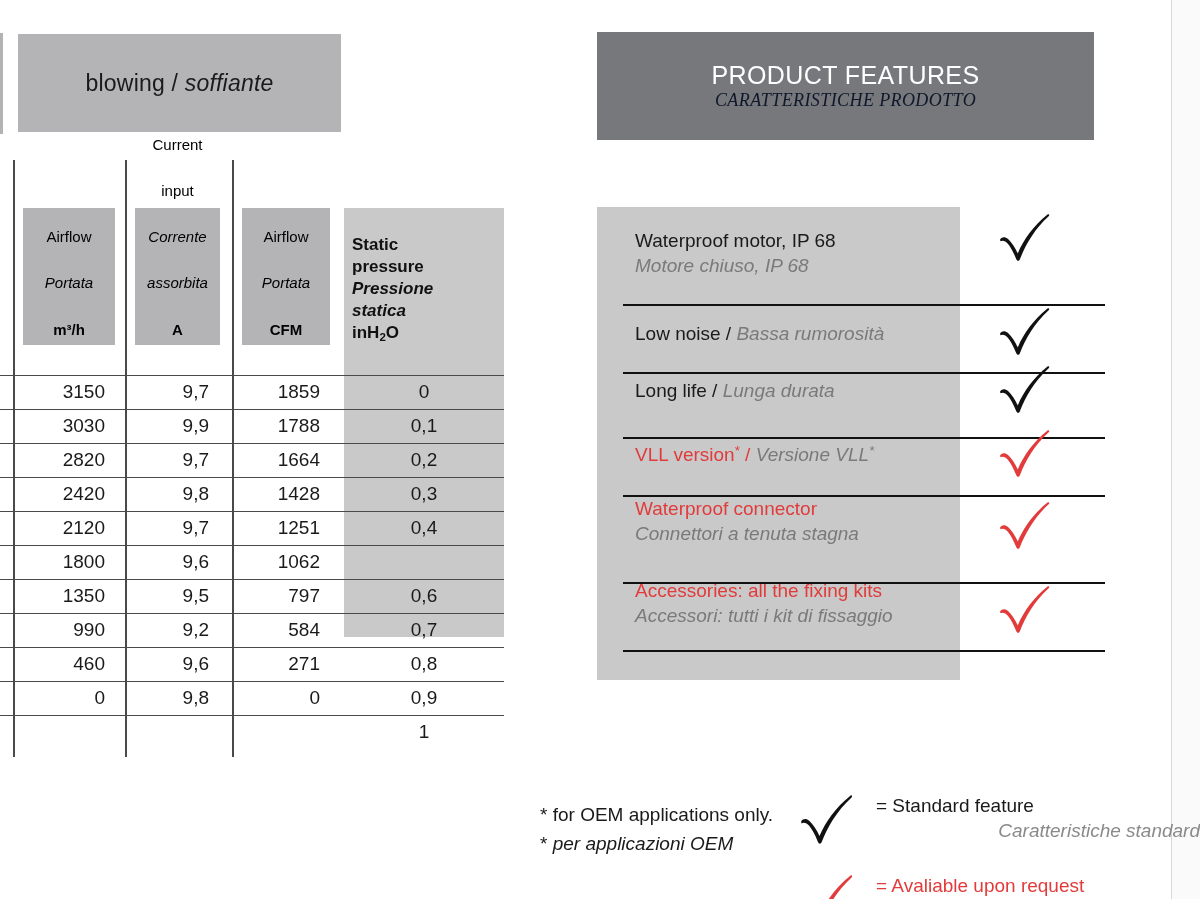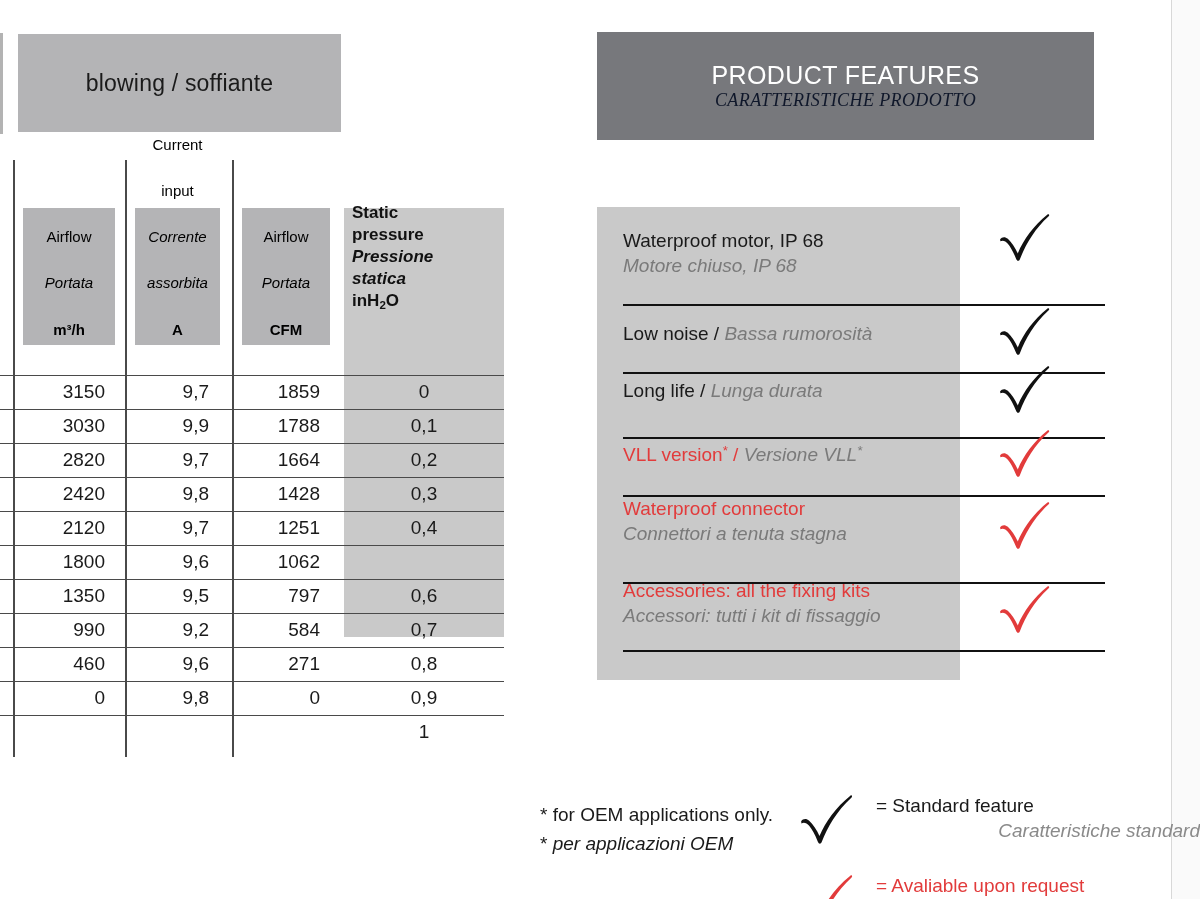--- a/index.html
+++ b/index.html
@@ -17,21 +17,21 @@
   .page-edge-fill{position:absolute;left:1172px;top:0;width:28px;height:899px;background:#fafafa;}
   .left-stub{position:absolute;left:0px;top:33px;width:3px;height:101px;background:#b3b3b3;}
 
   
   .blowing-box{
     position:absolute;left:18px;top:34px;width:323px;height:98px;
     background:#b4b4b6;
     display:flex;align-items:center;justify-content:center;
   }
   .blowing-text{font-size:23px;color:#1a1a1a;letter-spacing:0.2px;white-space:nowrap;}
-  .blowing-text .it{}
+  .blowing-text .it{font-style:italic;}
 
   
   .table-wrap{position:absolute;left:0;top:160px;width:520px;height:600px;}
 
   .vline{position:absolute;width:2px;background:#4a4a4a;top:0;height:597px;}
   .v1{left:13px;} .v2{left:125px;} .v3{left:232px;}
 
   .grey-col{position:absolute;left:344px;top:48px;width:160px;background:#c9c9c9;}
 
   .hdr-block{
@@ -41,21 +41,21 @@
   }
   .hdr-block .l{font-size:15px;line-height:1.22;color:#000000;text-align:center;white-space:nowrap;margin-top:28px;}
   .hdr-block .l.it{font-style:italic;text-align:center;}
   .hdr-block .l.bd{font-weight:bold;}
 
   .hdr-h1{left:23px;top:48px;width:92px;height:137px;}
   .hdr-h2{left:135px;top:48px;width:85px;height:137px;}
   .hdr-h3{left:242px;top:48px;width:88px;height:137px;}
 
   .hdr-static{
-    position:absolute;left:352px;top:32px;width:152px;height:137px;
+    position:absolute;left:352px;top:64px;width:152px;height:137px;
     display:flex;flex-direction:column;justify-content:flex-start;padding-top:10px;box-sizing:border-box;
   }
   .hdr-static .l{font-size:17px;line-height:1.30;color:#111;font-weight:bold;text-align:left;white-space:nowrap;}
   .hdr-static .l.it{font-style:italic;}
   sub{font-size:0.68em;vertical-align:-0.22em;}
   sup{font-size:0.70em;vertical-align:0.42em;}
 
   .rows{position:absolute;left:0;top:215px;width:520px;}
   .row{position:relative;height:34px;}
   .row .hline{position:absolute;left:0;top:0;width:504px;height:1px;background:#4a4a4a;}
@@ -72,21 +72,21 @@
     background:#77787c;
     display:flex;flex-direction:column;align-items:center;justify-content:center;
   }
   .pf-header .l1{font-size:25px;color:#ffffff;letter-spacing:0.4px;line-height:1.22;}
   .pf-header .l2{font-size:18px;color:#0f172a;font-style:italic;letter-spacing:0.4px;line-height:1.22;font-family:Liberation Serif, serif;}
 
   .pf-greyblock{position:absolute;left:597px;top:207px;width:363px;height:473px;background:#c9c9c9;}
 
   .features{position:absolute;left:597px;top:207px;width:510px;height:473px;}
   .feat{position:absolute;left:0;width:510px;}
-  .feat .txtwrap{position:absolute;left:26px;top:0;width:330px;}
+  .feat .txtwrap{position:absolute;left:38px;top:0;width:330px;}
   .feat .t1{font-size:19px;line-height:1.30;color:#1a1a1a;white-space:nowrap;}
   .feat .t1 .it{font-style:italic;color:#7a7a7a;}
   .feat .t2{font-size:19px;line-height:1.30;color:#7a7a7a;font-style:italic;white-space:nowrap;}
   .feat.red .t1{color:#e23b3b;}
   .feat .chk{position:absolute;left:400px;top:0;width:70px;height:60px;}
   .sepline{position:absolute;left:26px;width:482px;height:2px;background:#111;}
 
   
   .legend{position:absolute;left:540px;top:762px;width:600px;height:135px;margin-top:30px;}
   .oem{position:absolute;left:0;top:8px;width:230px;}

